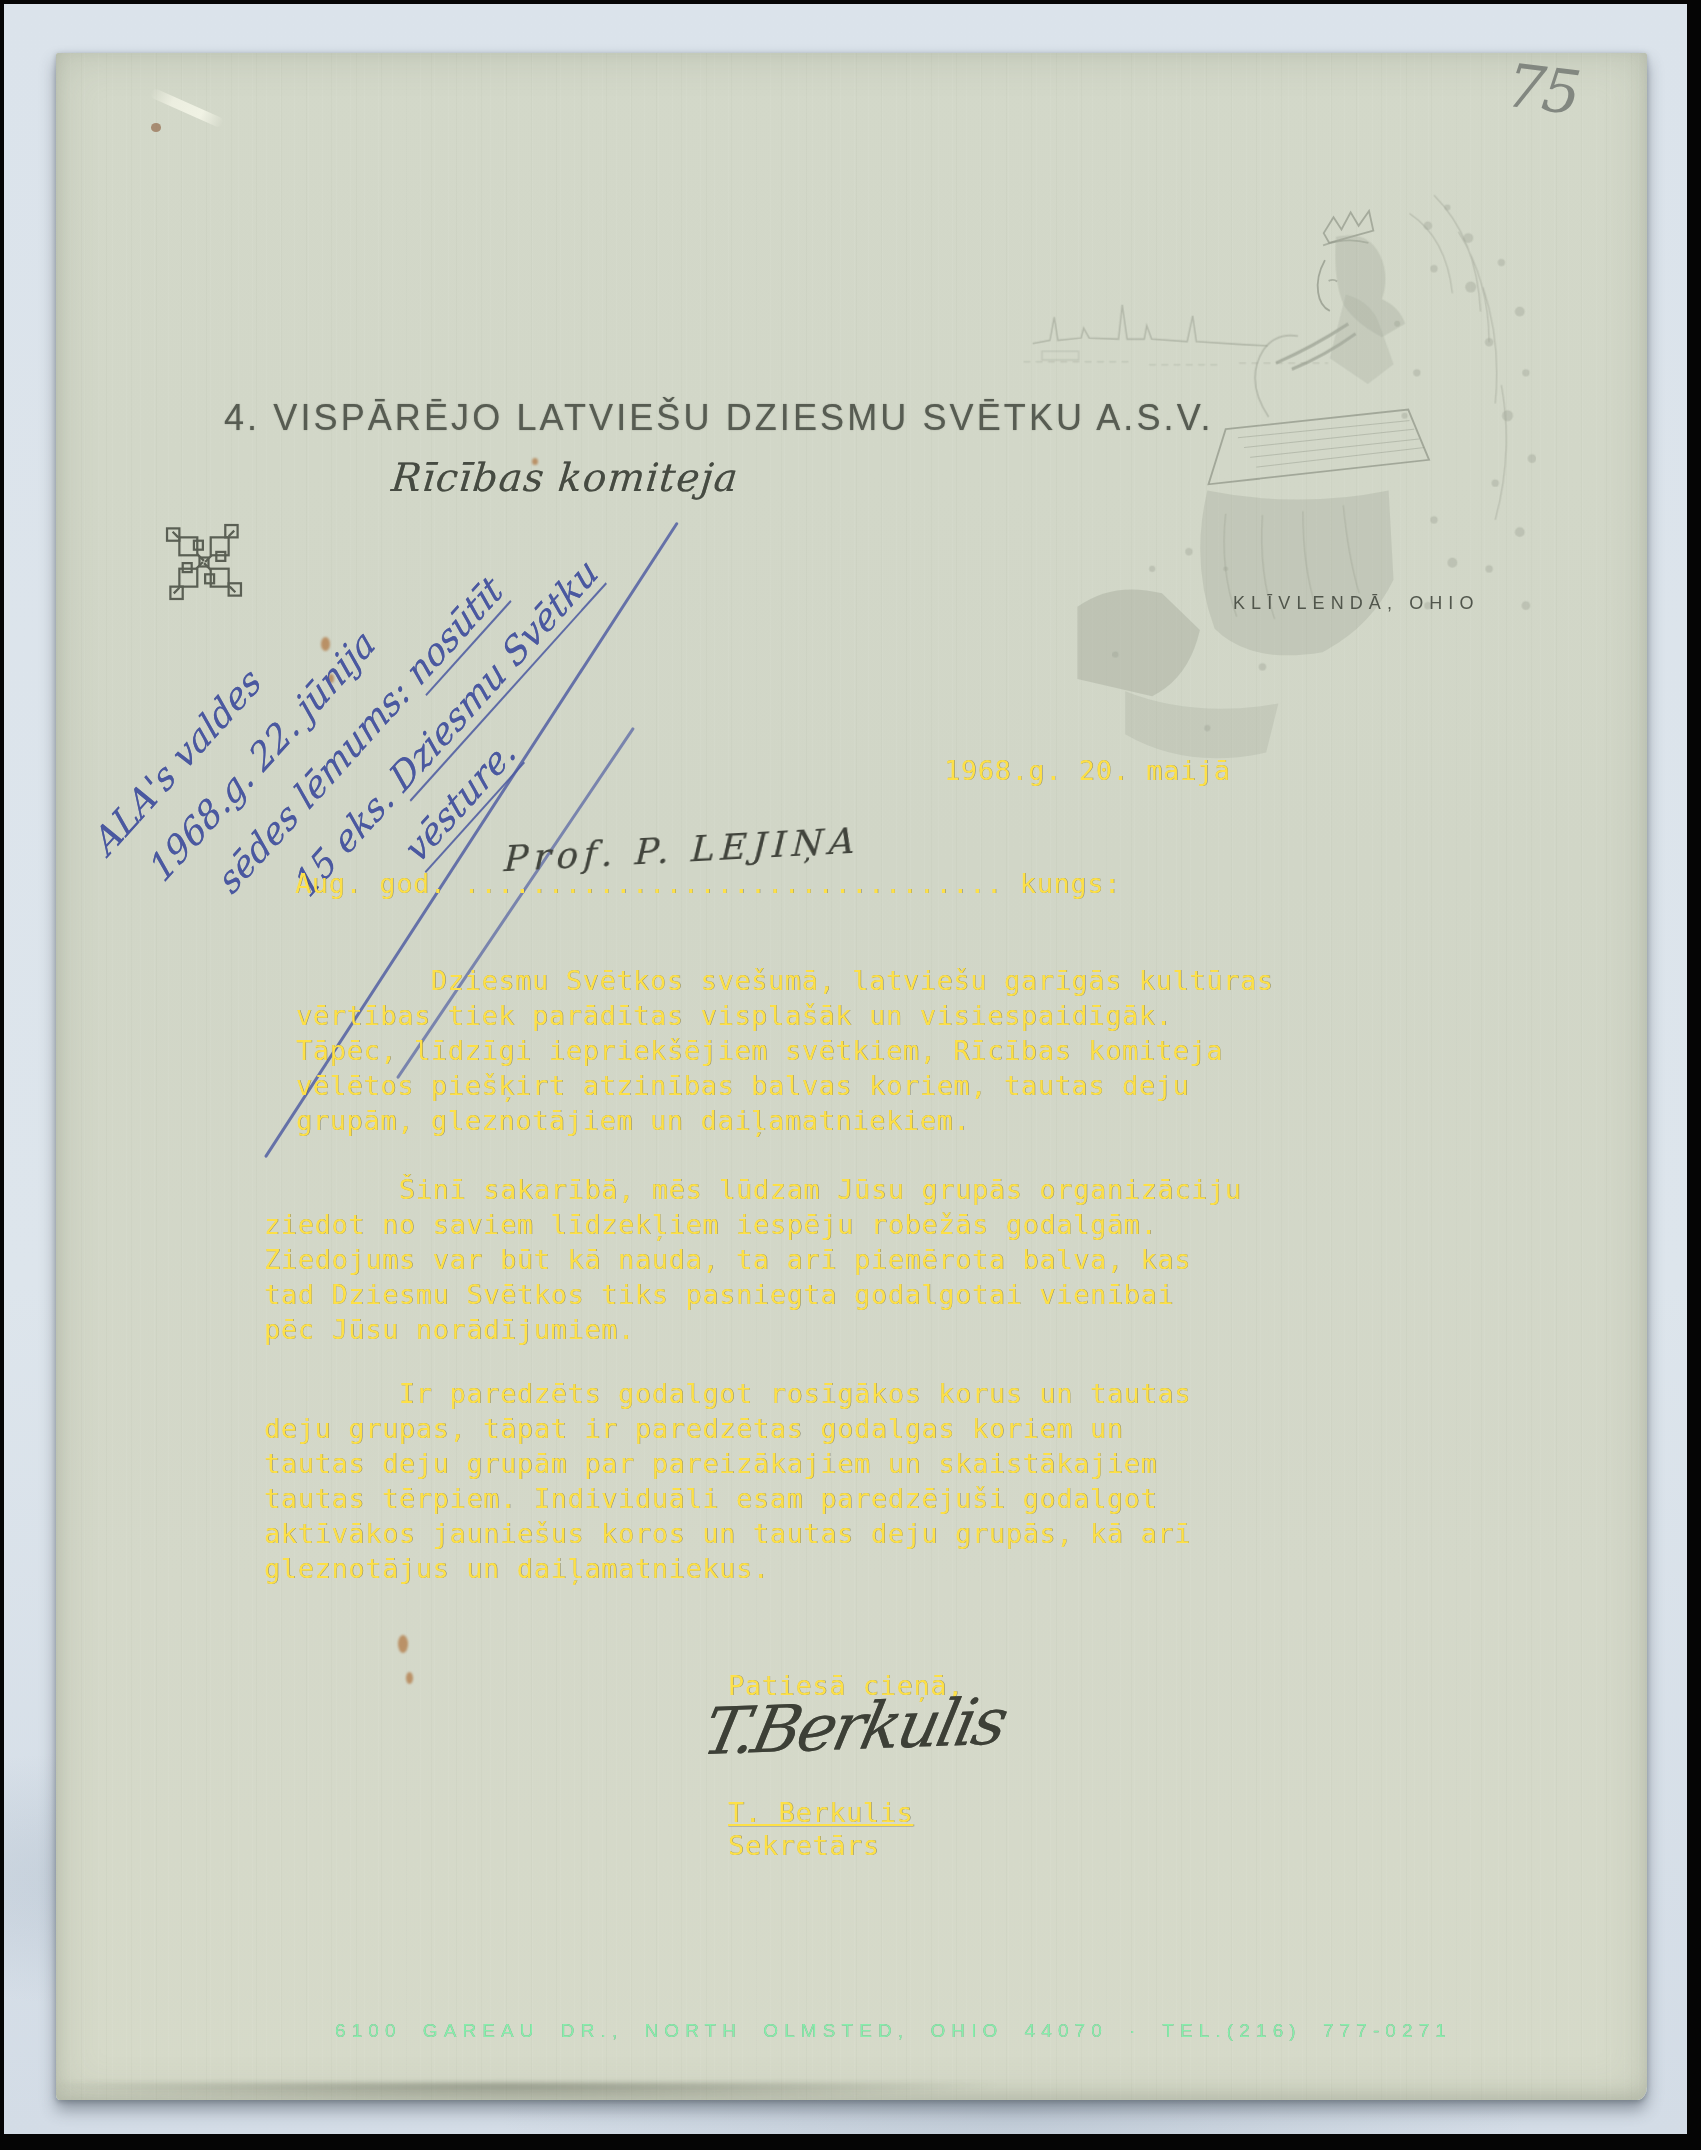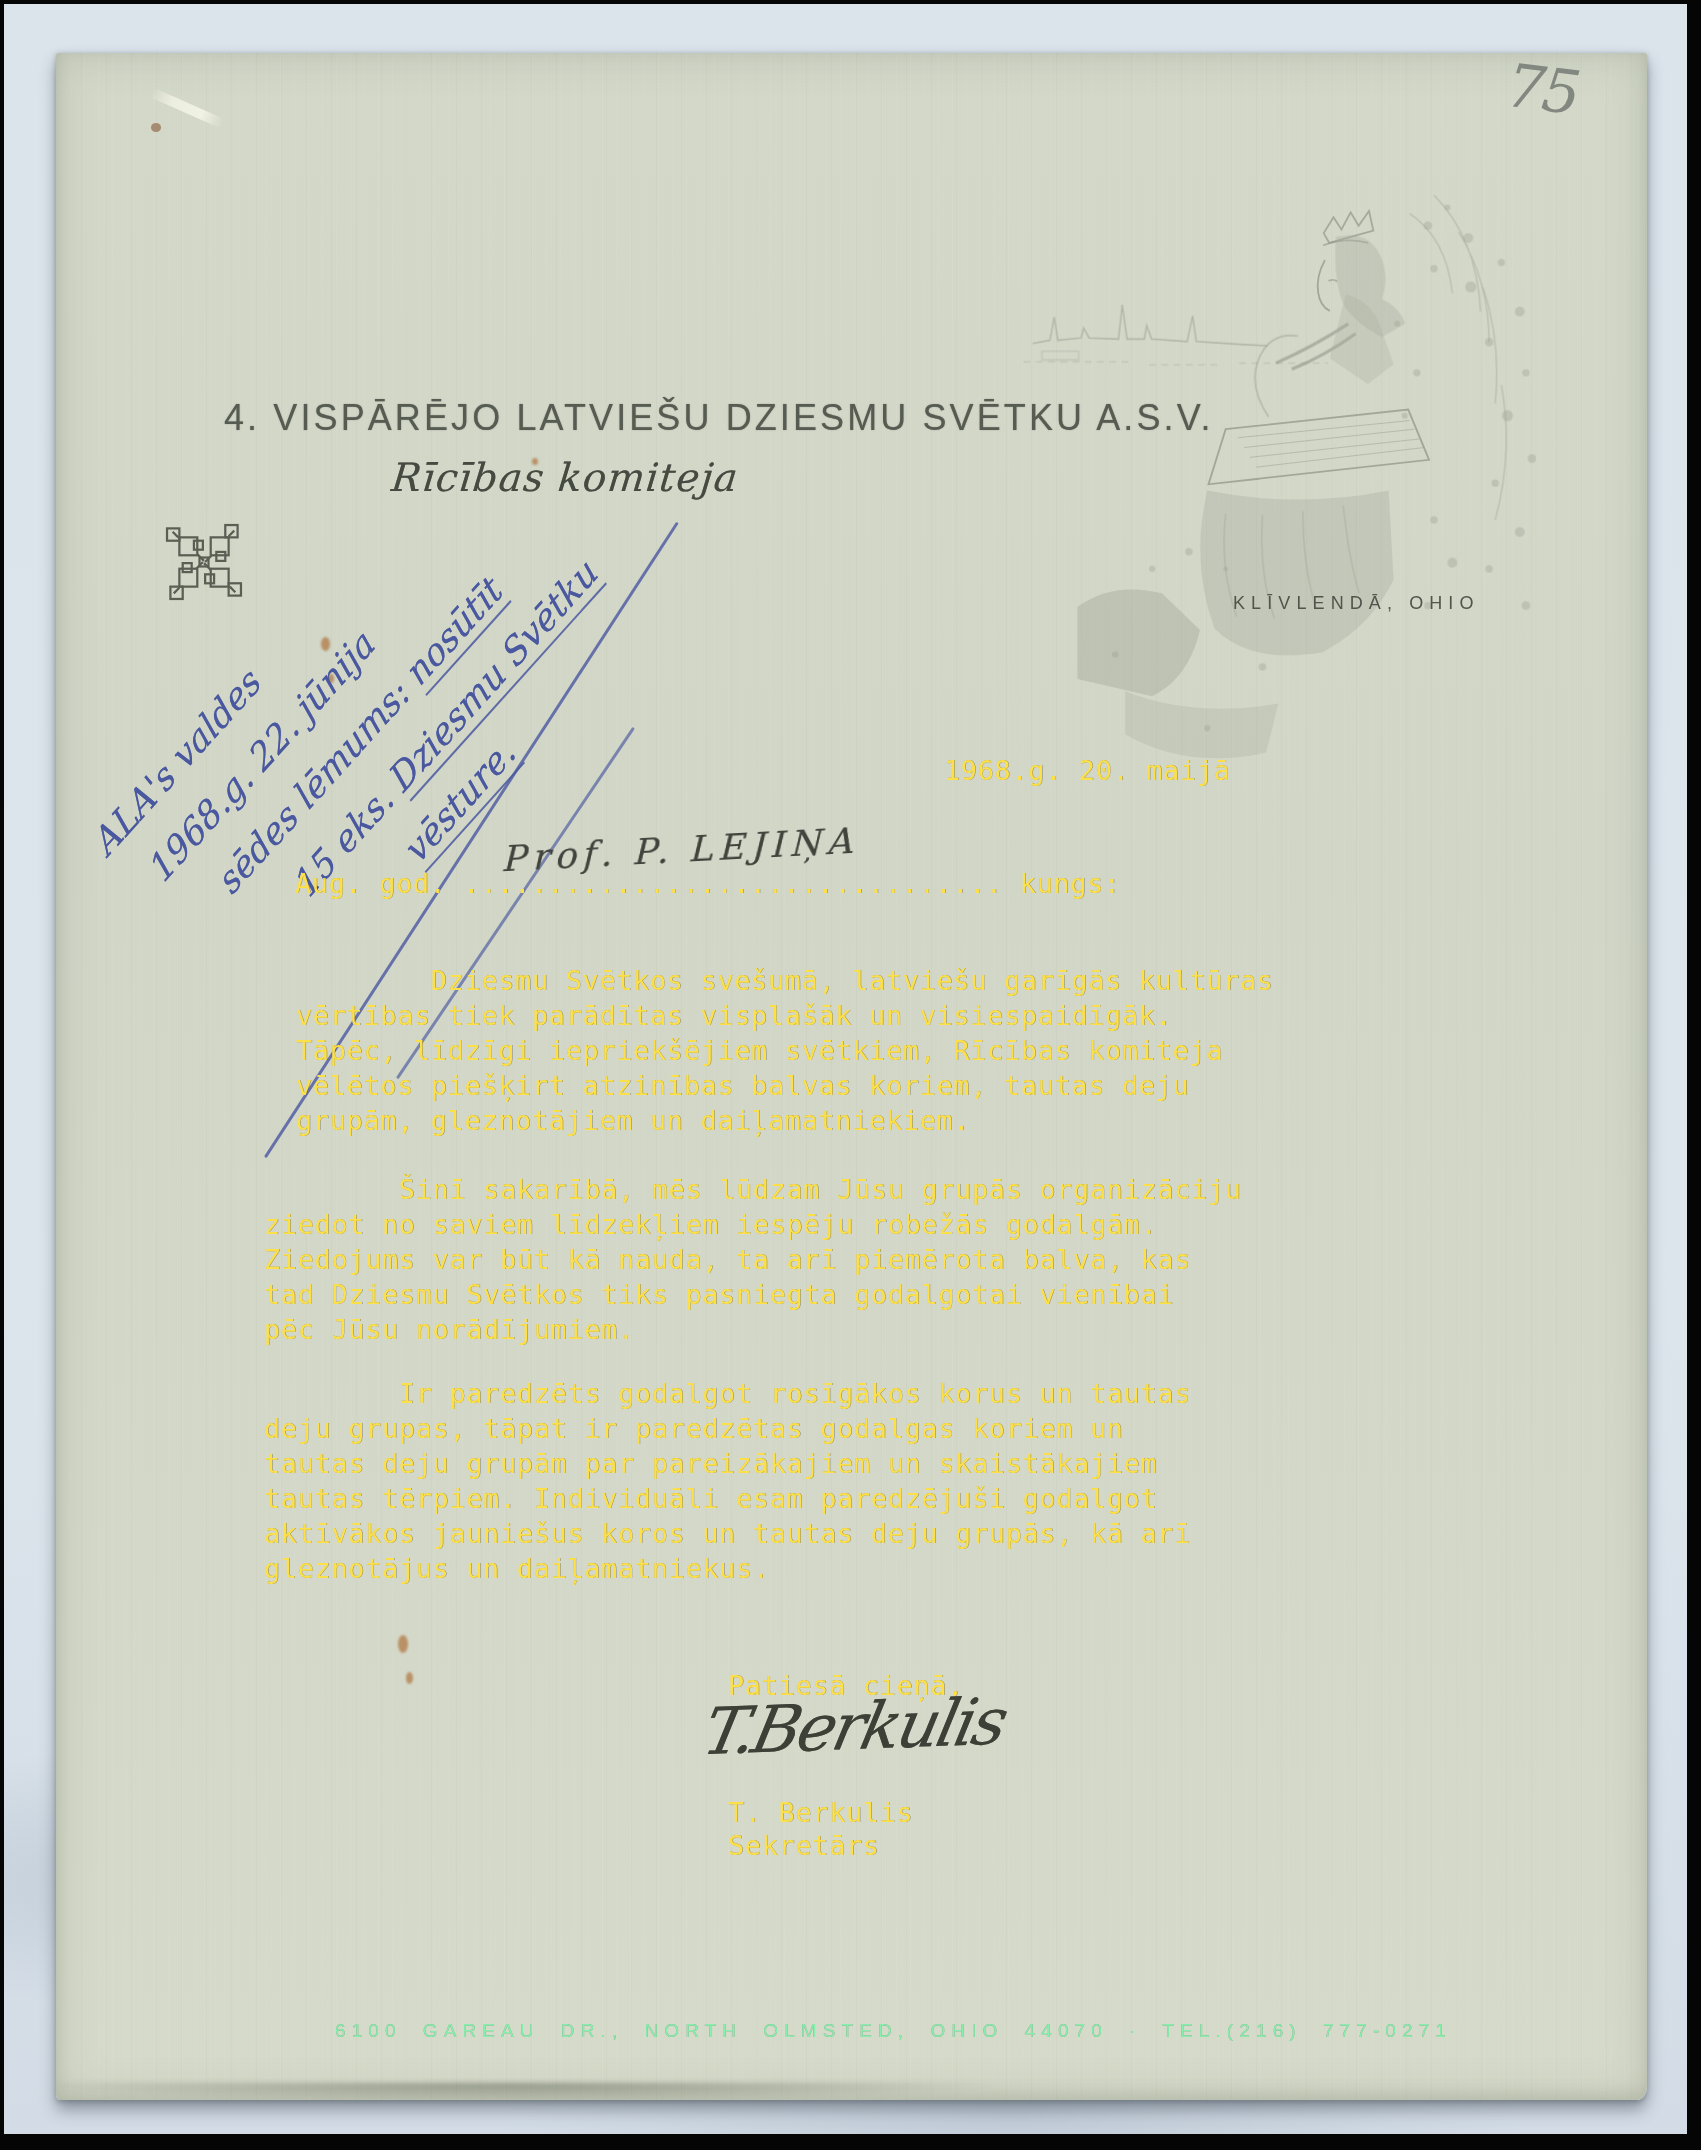--- a/index.html
+++ b/index.html
@@ -105,21 +105,21 @@
     font-style:italic; font-size:36px; letter-spacing:5.5px;
     color:#41443c; transform:rotate(-3deg) skewX(-6deg);
     white-space:nowrap; text-shadow:0 0 0.6px rgba(65,68,60,.6);
   }
 
   .p1 { left:264px; top:963px;margin-left:32px; }
   .p2 { left:264px; top:1172px; }
   .p3 { left:264px; top:1376px; }
   .p4 { left:264px; top:1594px; }
   .closing { left:728px; top:1668px; }
-  .typed-name { left:728px; top:1795px; }
+  .typed-name { left:728px; top:1795px;text-decoration:underline; }
   .typed-title { left:728px; top:1828px; }
 
   .signature-script {
     position:absolute; left:706px; top:1689px;
     font-family:"DejaVu Serif","Liberation Serif",serif;
     font-style:italic; font-size:65px; letter-spacing:-3.1px;
     color:#3d4037; transform:skewX(-14deg) rotate(-2deg);
     text-shadow:0 0 0.6px rgba(61,64,55,.7);
     white-space:nowrap;
   }

